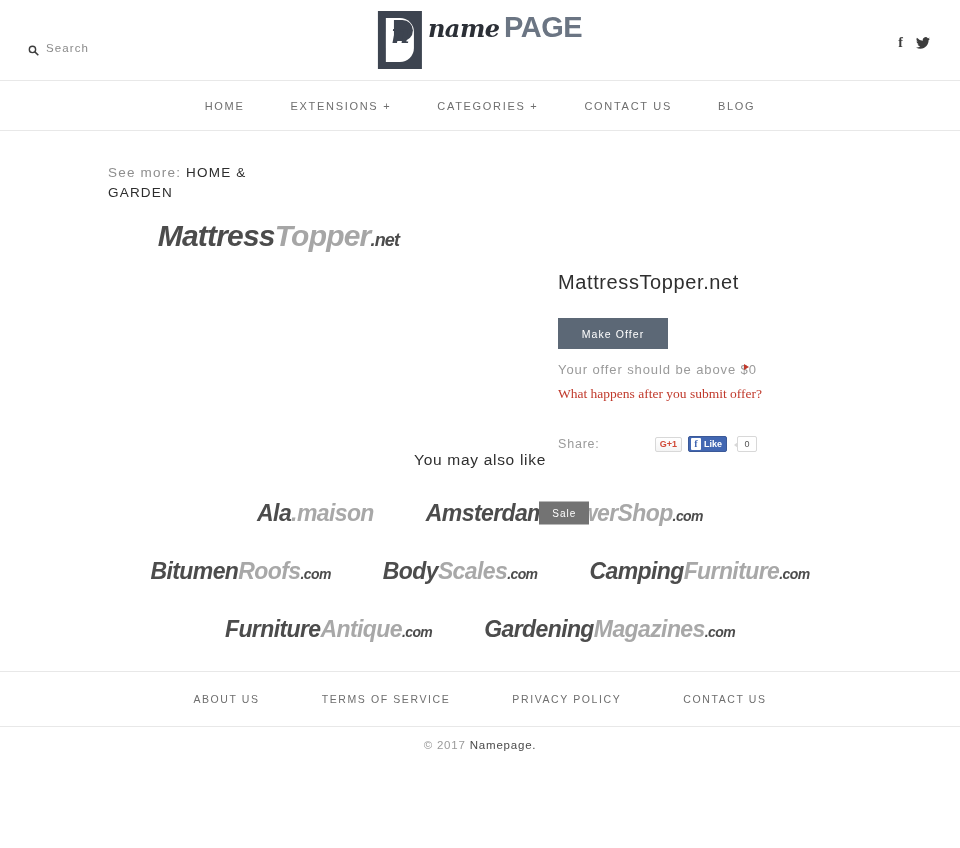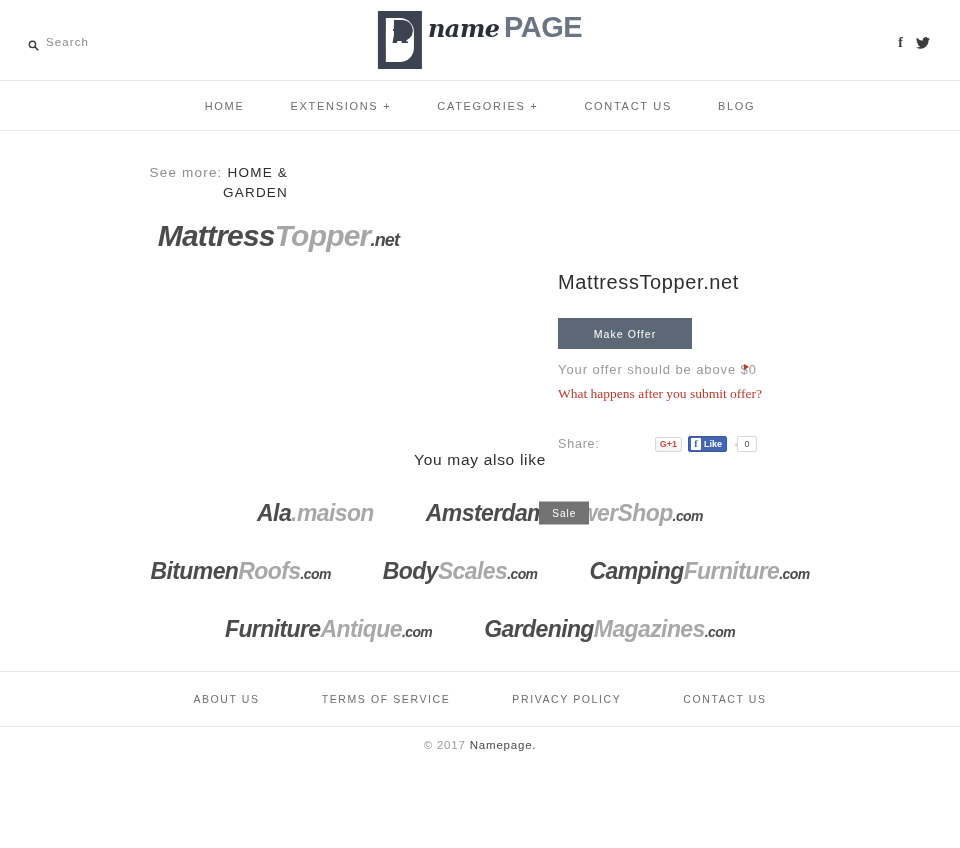--- a/index.html
+++ b/index.html
@@ -14,23 +14,23 @@
   
   .site-header {
     position: relative;
     height: 81px;
     border-bottom: 1px solid #e8e8e8;
     background: #fff;
   }
   .search-box {
     position: absolute;
     left: 28px;
-    top: 36px;
-    display: flex;
-    align-items: flex-end;
+    top: 42px;
+    display: flex;
+    align-items: flex-start;
     gap: 7px;
     cursor: pointer;
   }
   .search-icon { width: 11px; height: 11px; display: block; }
   .search-label {
     font-size: 11.5px;
     letter-spacing: 1.1px;
     color: #8a8a8a;
     font-family: "Liberation Sans", sans-serif;
   }
@@ -138,21 +138,21 @@
   .page-body { position: relative; }
 
   .breadcrumb {
     position: absolute;
     left: 108px;
     top: 32px;
     width: 180px;
     font-size: 13.5px;
     letter-spacing: 1.2px;
     line-height: 20px;
-    text-align: right;
+    text-align: left;
   }
   .bc-prefix { color: #8e8e8e; }
   .bc-link { color: #2d2d2d; text-decoration: none; cursor: pointer; }
 
   .domain-art {
     position: absolute;
     left: 0;
     top: 88px;
     width: 557px;
     text-align: center;
@@ -178,21 +178,21 @@
   .product-title {
     font-size: 20px;
     color: #2f2f2f;
     letter-spacing: 0.6px;
     font-weight: normal;
     font-family: "Liberation Sans", sans-serif;
   }
   .make-offer-btn {
     display: block;
     margin-top: 24px;
-    width: 134px;
+    width: 110px;
     height: 31px;
     background: #5c6876;
     color: #ffffff;
     border: none;
     font-size: 10.5px;
     letter-spacing: 1.1px;
     cursor: pointer;
     font-family: "Liberation Sans", sans-serif;
   }
   .offer-note {

